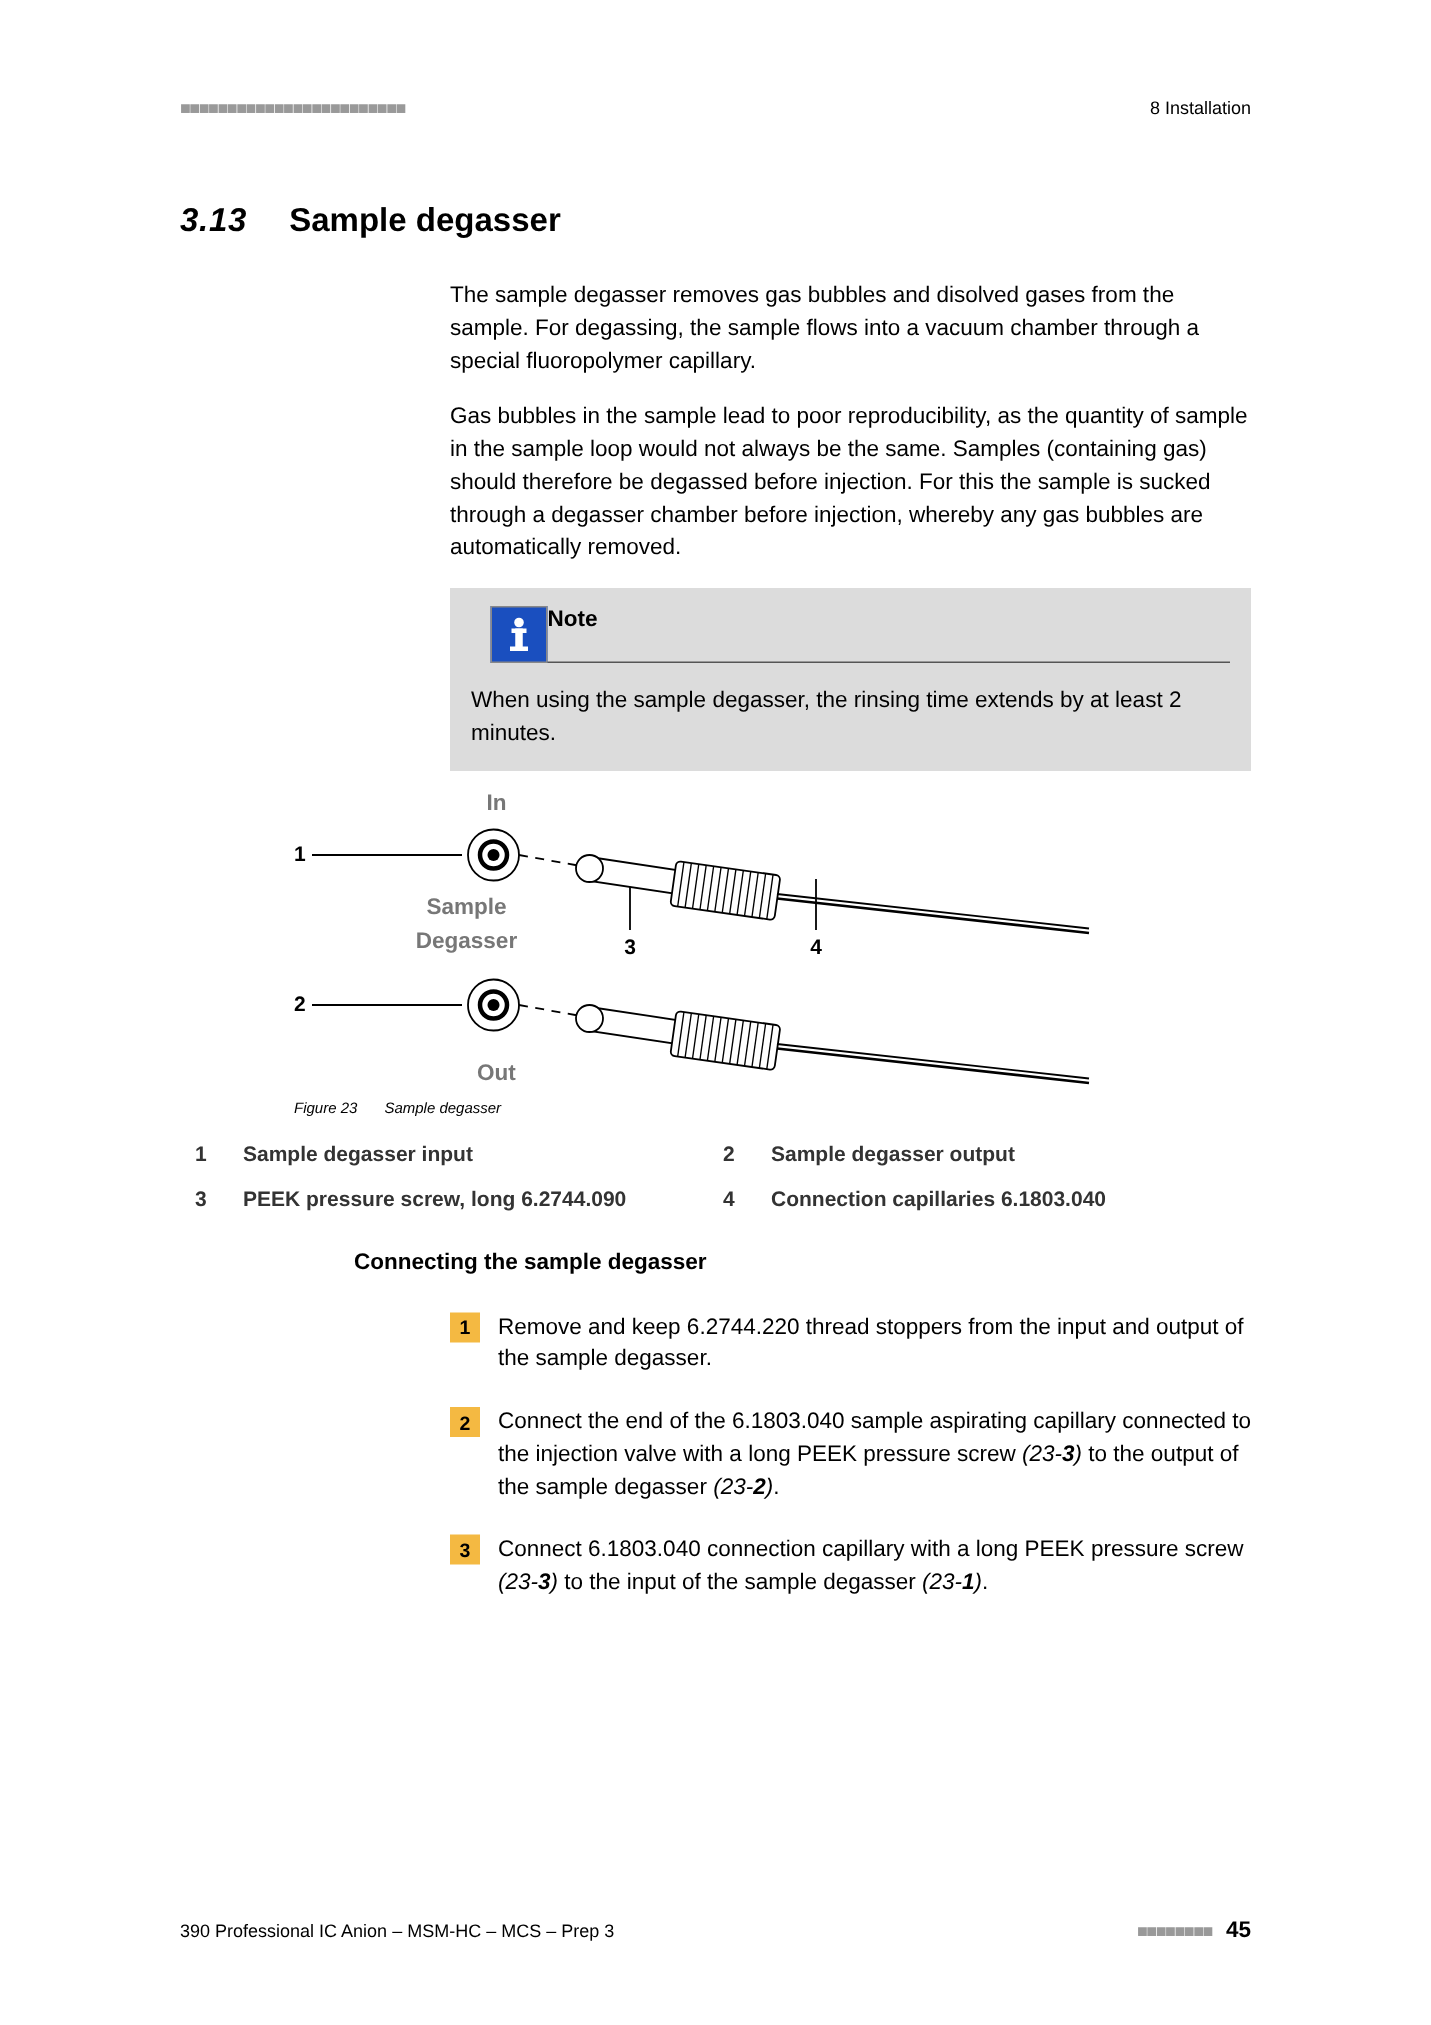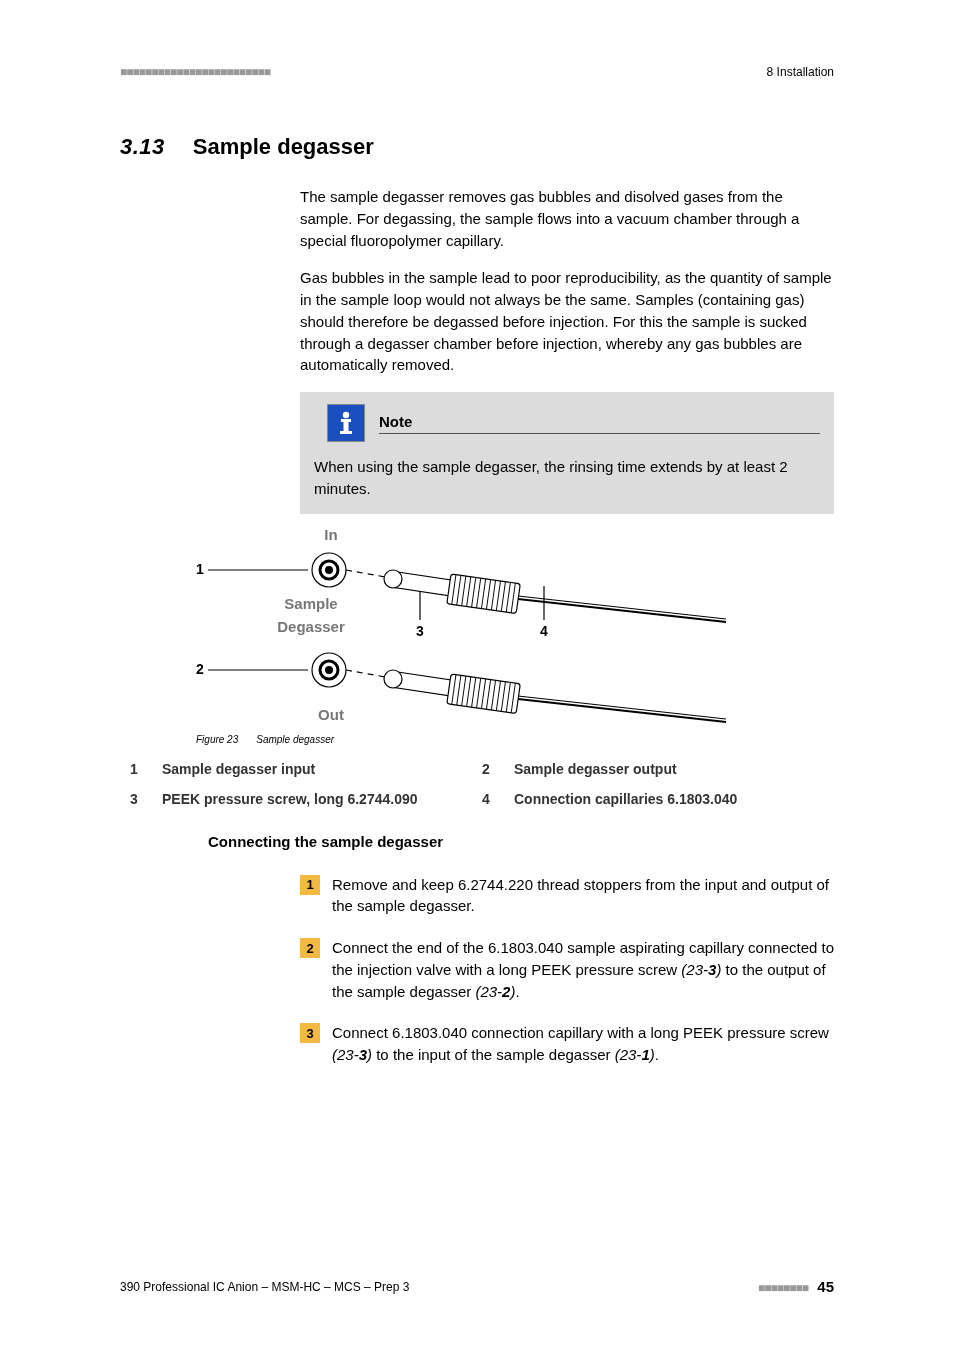--- a/index.html
+++ b/index.html
@@ -36,22 +36,20 @@
     }
     .note-box {
       margin-left: 180px;
       background: #dcdcdc;
       padding: 12px 14px 14px 14px;
       margin-top: 10px;
       margin-bottom: 10px;
     }
     .note-head {
       display: flex;
-      align-items: center;
-      gap: 14px;
       margin-bottom: 14px;
       padding-left: 13px;
     }
     .note-icon {
       width: 38px;
       height: 38px;
       background: #1a4fbf;
       border: 1px solid #888;
       display: flex;
       align-items: center;
@@ -84,21 +82,21 @@
       column-gap: 10px;
       row-gap: 14px;
       font-size: 14px;
       margin-top: 16px;
       margin-bottom: 26px;
       padding: 0 10px;
     }
     .legend-num { font-weight: 900; color: #333; }
     .legend-text { font-weight: 700; color: #333; }
     .subhead {
-      margin-left: 88px;
+      margin-left: 116px;
       font-size: 15px;
       font-weight: 900;
       margin-bottom: 24px;
     }
     .step {
       margin-left: 180px;
       display: flex;
       gap: 12px;
       margin-bottom: 20px;
     }

